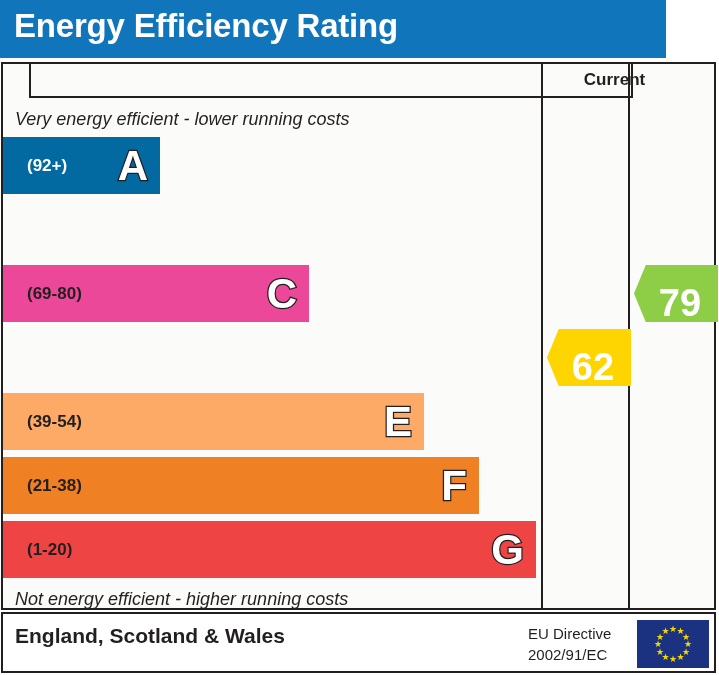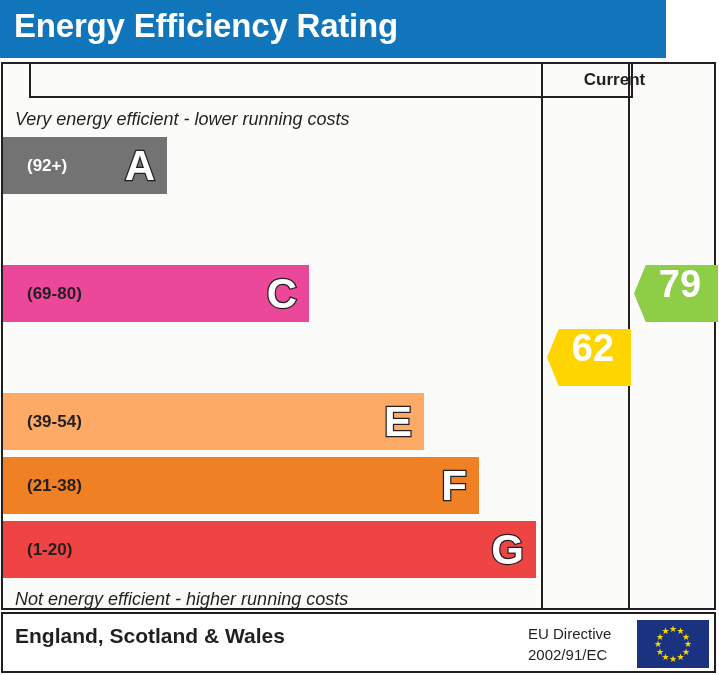--- a/index.html
+++ b/index.html
@@ -141,21 +141,21 @@
   }
   .txt-light .range { color: #ffffff; }
   .txt-dark  .range { color: #231f20; }
 
   
   .marker {
     position: absolute;
     height: 57px;
     width: 84px;
     display: flex;
-    align-items: flex-start;
+    align-items: flex-end;
     justify-content: center;
     clip-path: polygon(14% 0%, 100% 0%, 100% 100%, 14% 100%, 0% 50%);
   }
   .marker span {
     font-size: 38px;
     font-weight: bold;
     color: #ffffff;
     line-height: 1;
     padding-left: 8px;
   }
@@ -223,21 +223,21 @@
     <div class="col-head col-head-current">Current</div>
   </div>
 
   <div class="v-div v-div-1"></div>
   <div class="v-div v-div-2"></div>
 
   <div class="caption caption-top">Very energy efficient - lower running costs</div>
   <div class="caption caption-bottom">Not energy efficient - higher running costs</div>
 
   <div class="bars" id="bars-container">
-      <div class="band txt-light" style="top: 0px; width: 157px; background: #737373; padding-left: 7px;">
+      <div class="band txt-light" style="top: 0px; width: 157px; background: #0369a1;">
         <span class="range">(92+)</span>
         <span class="letter">A</span>
       </div>
       <div class="band txt-dark" style="top: 128px; width: 306px; background: #ec4899;">
         <span class="range">(69-80)</span>
         <span class="letter">C</span>
       </div>
       <div class="band txt-dark" style="top: 256px; width: 421px; background: rgb(252, 170, 101);">
         <span class="range">(39-54)</span>
         <span class="letter">E</span>

